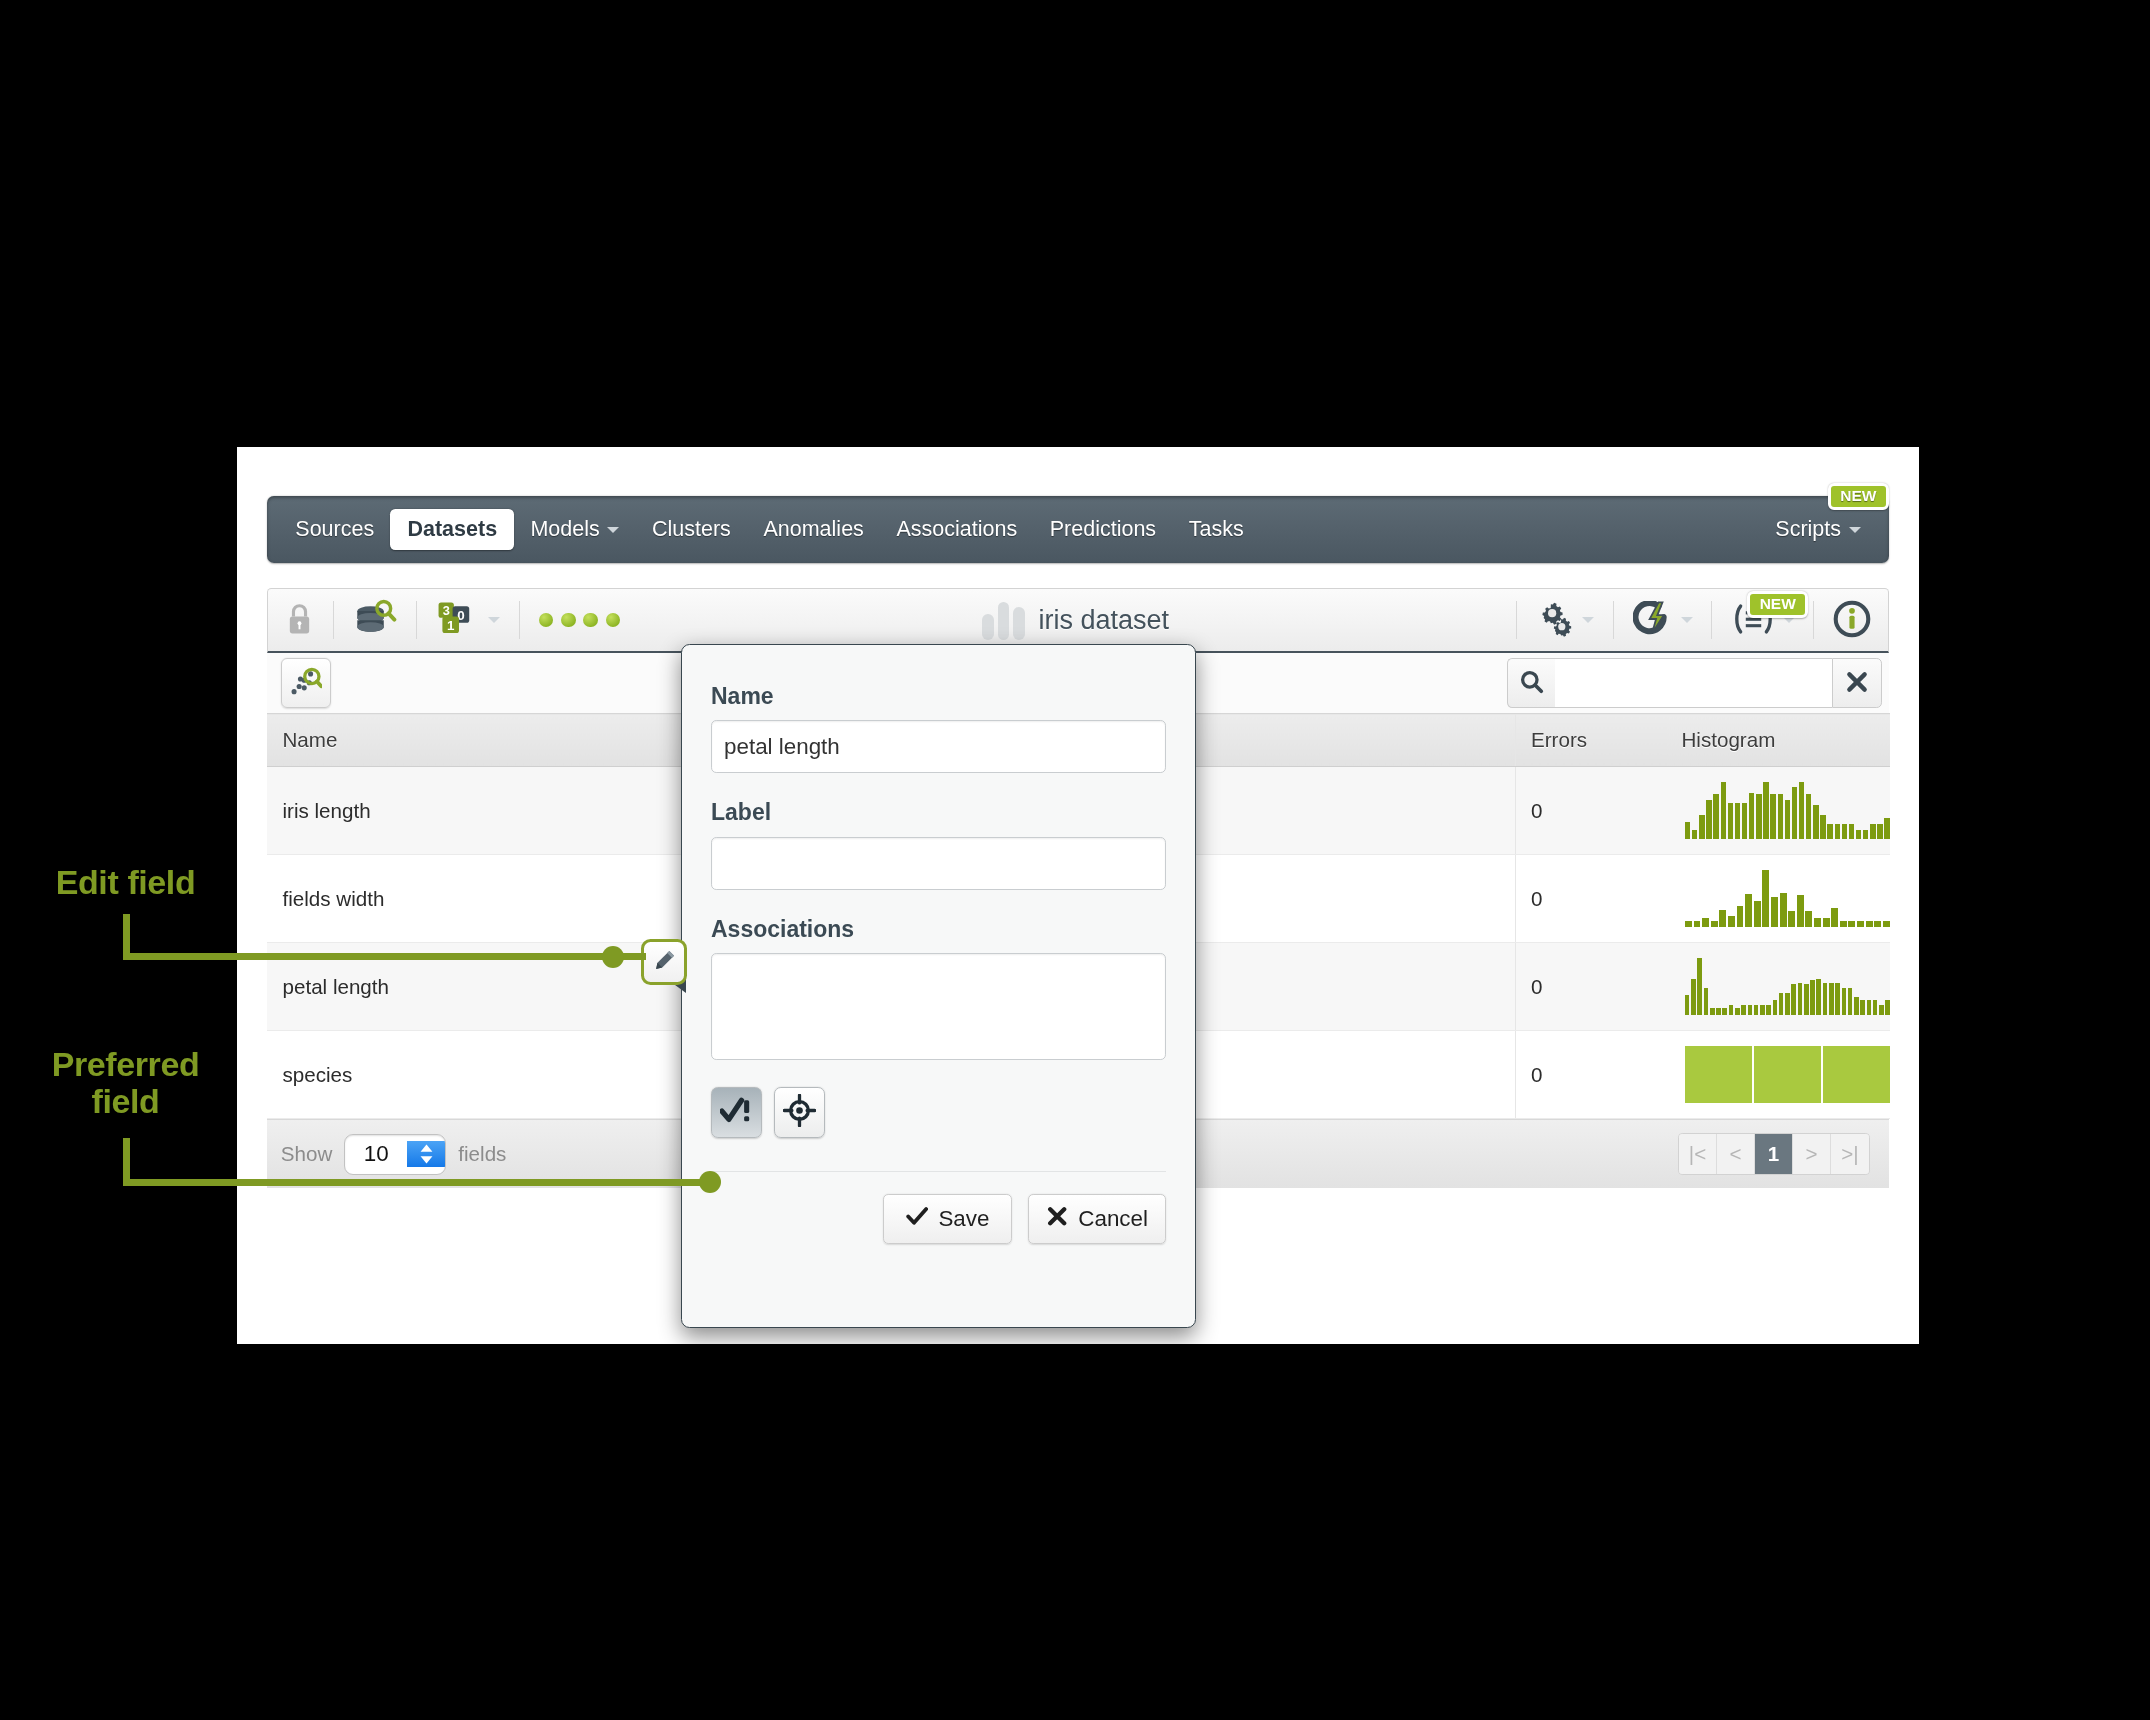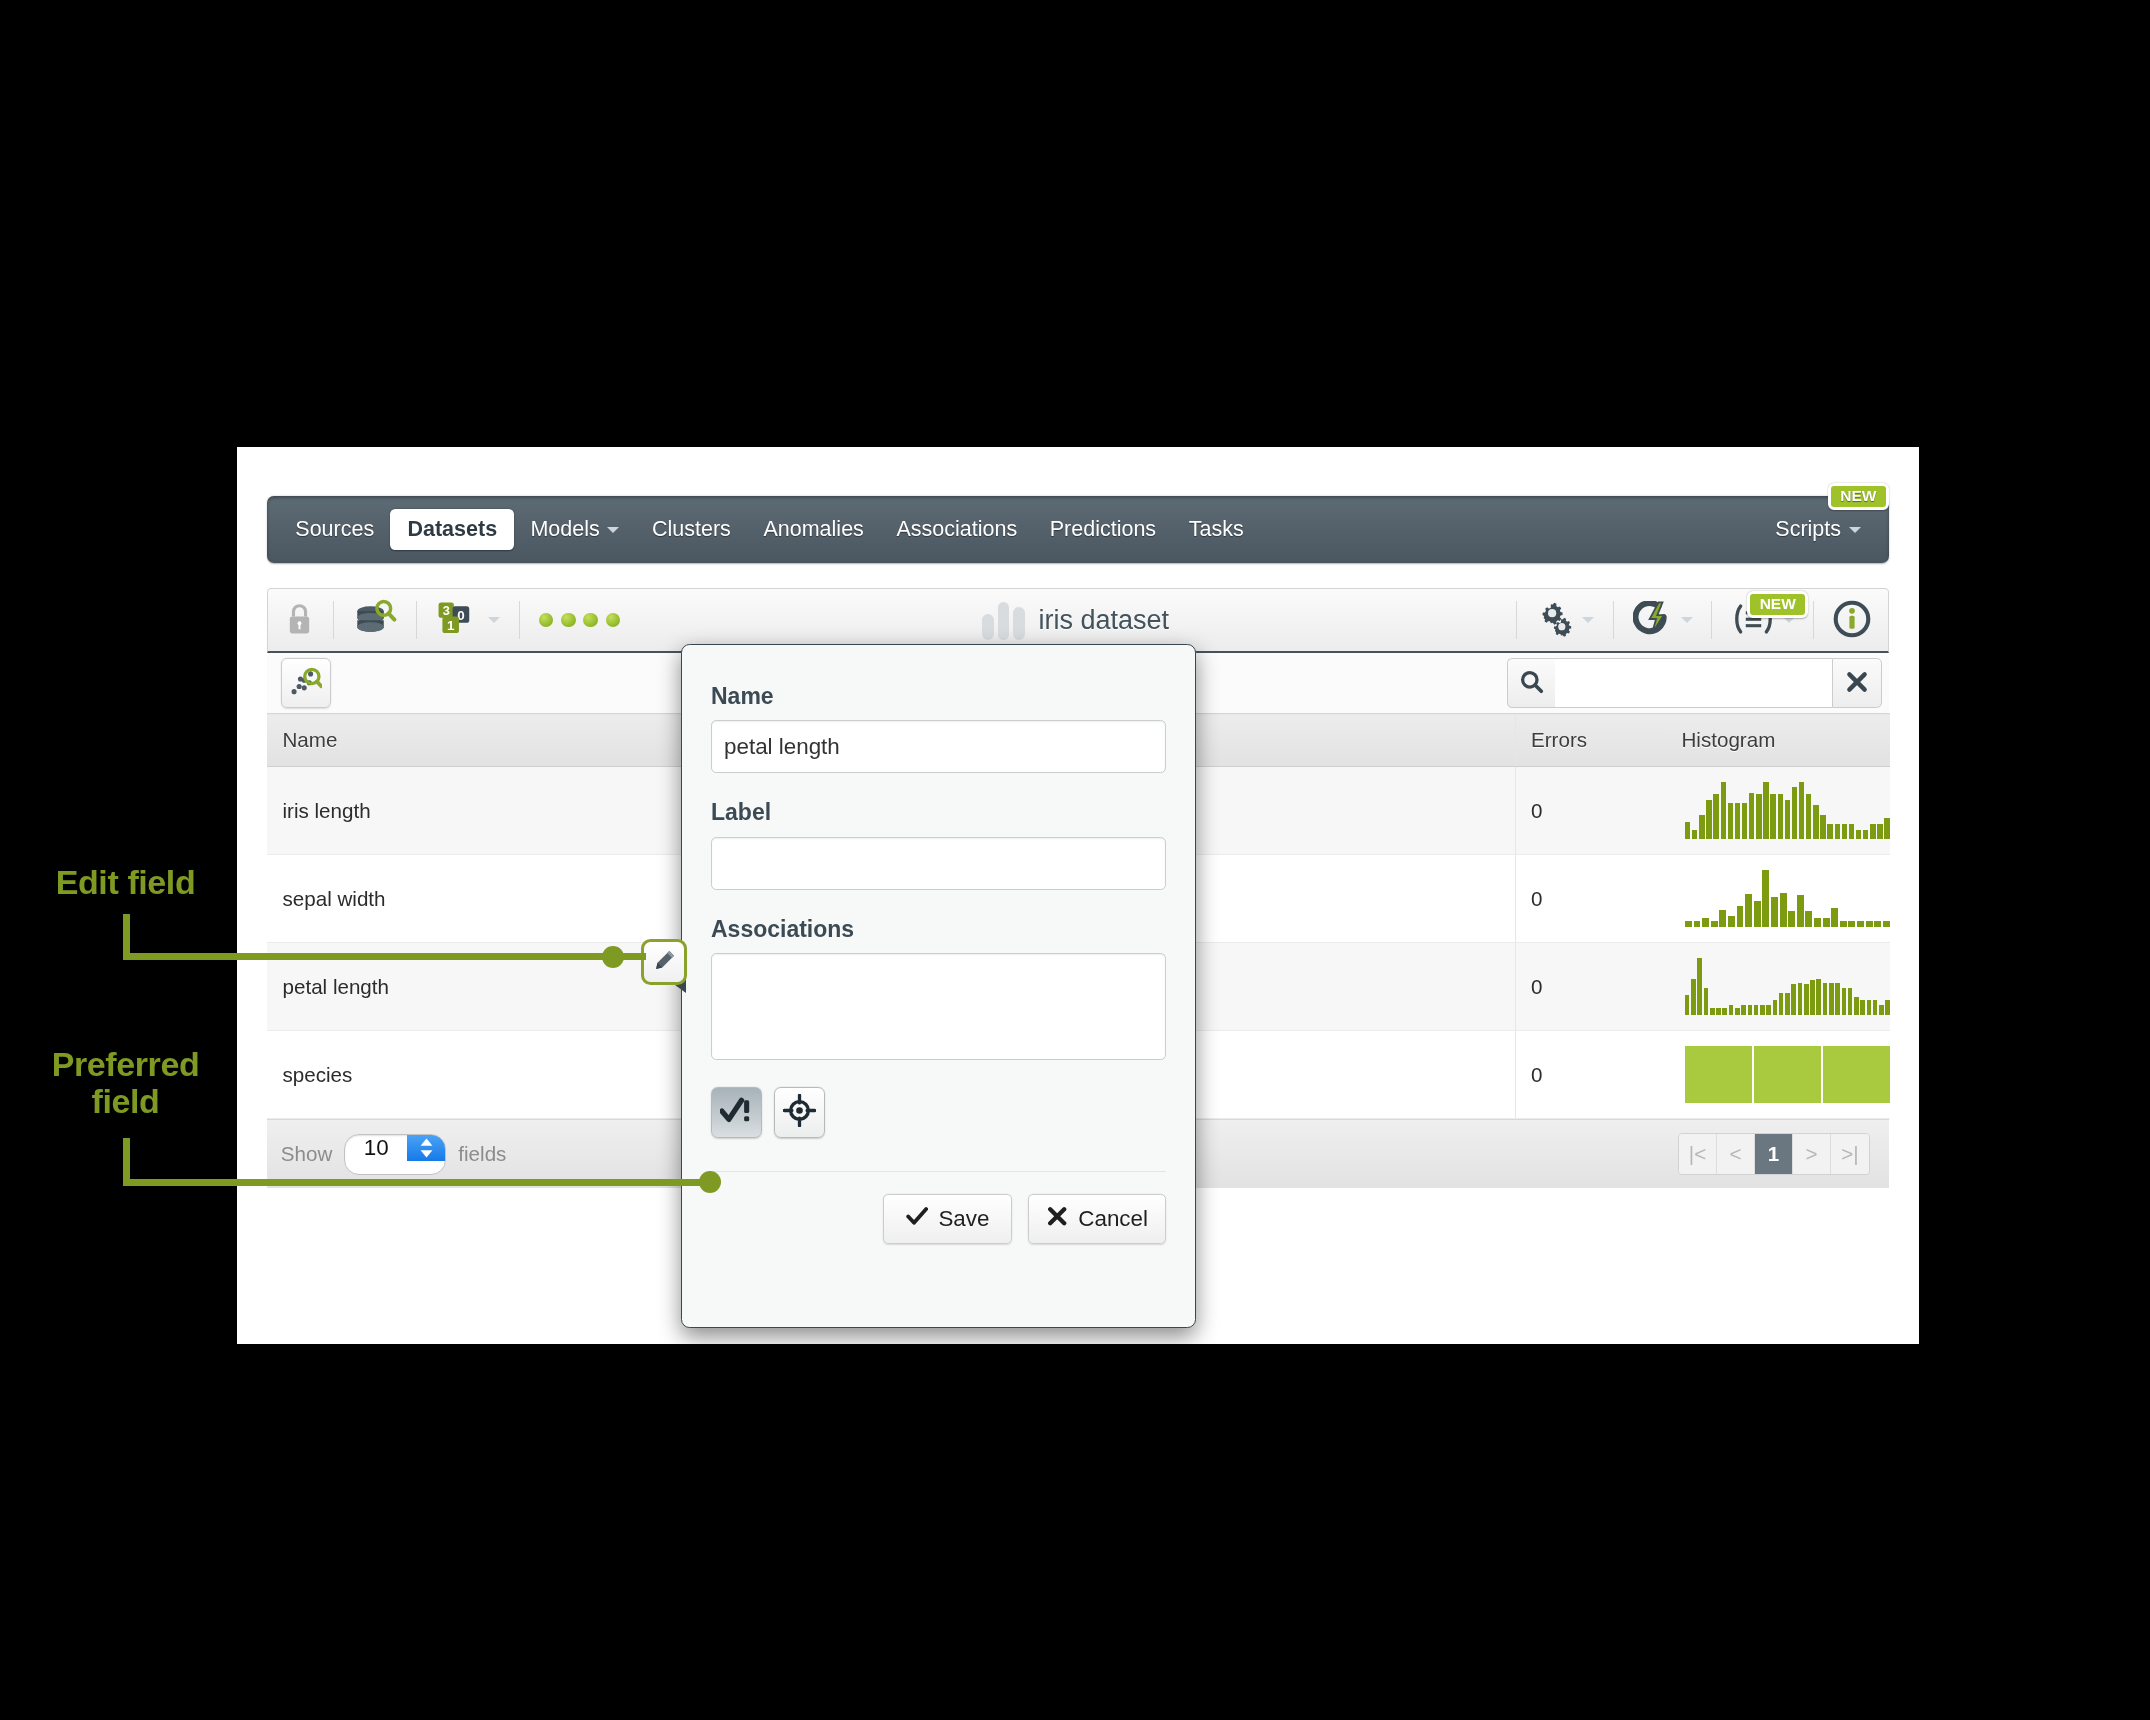--- a/index.html
+++ b/index.html
@@ -142,22 +142,22 @@
   
   #tfoot{
     height:69px; display:flex; align-items:center; justify-content:space-between;
     padding:0 19px 0 13.8px;
     background:linear-gradient(to bottom,#efefef,#e2e2e2);
     border-top:0.9px solid #d8d8d8;
     font-size:20.6px; color:#8c8c8c;
   }
   #show-wrap{ display:flex; align-items:center; gap:12px; }
   .stepper{
-    display:inline-flex; align-items:flex-start; height:41px;
-    border:0.9px solid #c2c2c2; border-radius:15px; overflow:hidden; background:#fff;
+    display:inline-flex; align-items:center; height:41px;
+    border:0.9px solid #c2c2c2; border-radius:9px; overflow:hidden; background:#fff;
     box-shadow:0 0.9px 1.7px rgba(0,0,0,.12) inset;
   }
   .stepper .val{ width:62px; display:flex;align-items:center;justify-content:center;
                  font-size:22.4px;color:#111; }
   .stepper .arrows{
     width:38px; background:linear-gradient(to bottom,#4ba3f5,#1579e8);
     display:flex;flex-direction:column;align-items:center;justify-content:center;gap:2.6px;
     color:#fff;
   }
   .pager{ display:flex; border:0.9px solid #d2d2d2; border-radius:4.3px; overflow:hidden; }
@@ -480,21 +480,21 @@
                 <i style="height: 14.6px; width: 7.7px;"></i>
                 <i style="height: 8.6px; width: 7.7px;"></i>
                 <i style="height: 8.6px; width: 7.7px;"></i>
                 <i style="height: 15.5px; width: 7.7px;"></i>
                 <i style="height: 15.5px; width: 7.7px;"></i>
                 <i style="height: 21.5px; width: 7.7px;"></i>
               </div>
             </td>
           </tr>
           <tr>
-            <td>sepal width</td>
+            <td>fields width</td>
             <td></td>
             <td class="col-err">0</td>
             <td>
               <div class="hist">
                 <i style="height: 6px; width: 10.3px;"></i>
                 <i style="height: 6px; width: 10.3px;"></i>
                 <i style="height: 9.5px; width: 10.3px;"></i>
                 <i style="height: 6px; width: 10.3px;"></i>
                 <i style="height: 17px; width: 10.3px;"></i>
                 <i style="height: 11.2px; width: 10.3px;"></i>

